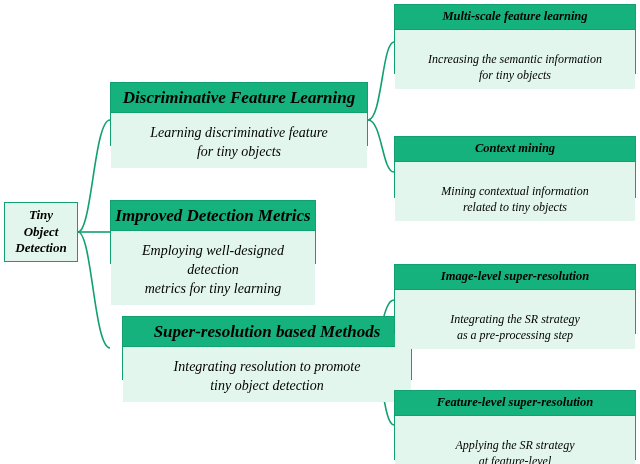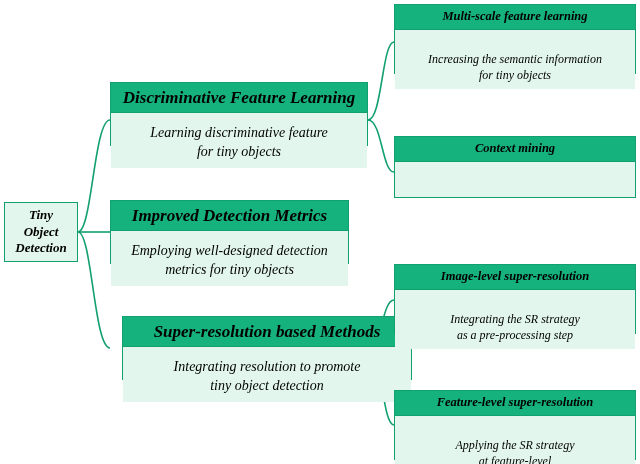--- a/index.html
+++ b/index.html
@@ -95,40 +95,42 @@
 Object
 Detection</div>
   </div>
 
   <div class="node" style="left:110px; top:82px; width:258px; height:64px;">
     <div class="head">Discriminative Feature Learning</div>
     <div class="body">Learning discriminative feature
 for tiny objects</div>
   </div>
 
-  <div class="node" style="left:110px; top:200px; width:239px; height:64px;">
+  <div class="node" style="left:110px; top:200px; width:206px; height:64px;">
     <div class="head">Improved Detection Metrics</div>
     <div class="body">Employing well-designed detection
-metrics for tiny objects</div>
+metrics for tiny learning</div>
   </div>
 
   <div class="node" style="left:122px; top:316px; width:290px; height:64px;">
     <div class="head">Super-resolution based Methods</div>
     <div class="body">Integrating resolution to promote
 tiny object detection</div>
   </div>
 
   <div class="node leaf" style="left:394px; top:4px; width:242px; height:70px;">
     <div class="head">Multi-scale feature learning</div>
     <div class="body">Increasing the semantic information
 for tiny objects</div>
   </div>
 
   <div class="node leaf" style="left:394px; top:136px; width:242px; height:62px;">
     <div class="head">Context mining</div>
+    <div class="body">Mining contextual information
+related to tiny objects</div>
   </div>
 
   <div class="node leaf" style="left:394px; top:390px; width:242px; height:70px;">
     <div class="head">Feature-level super-resolution</div>
     <div class="body">Applying the SR strategy
 at feature-level</div>
   </div>
 
   <div class="node leaf" style="left:394px; top:264px; width:242px; height:70px;">
     <div class="head">Image-level super-resolution</div>

